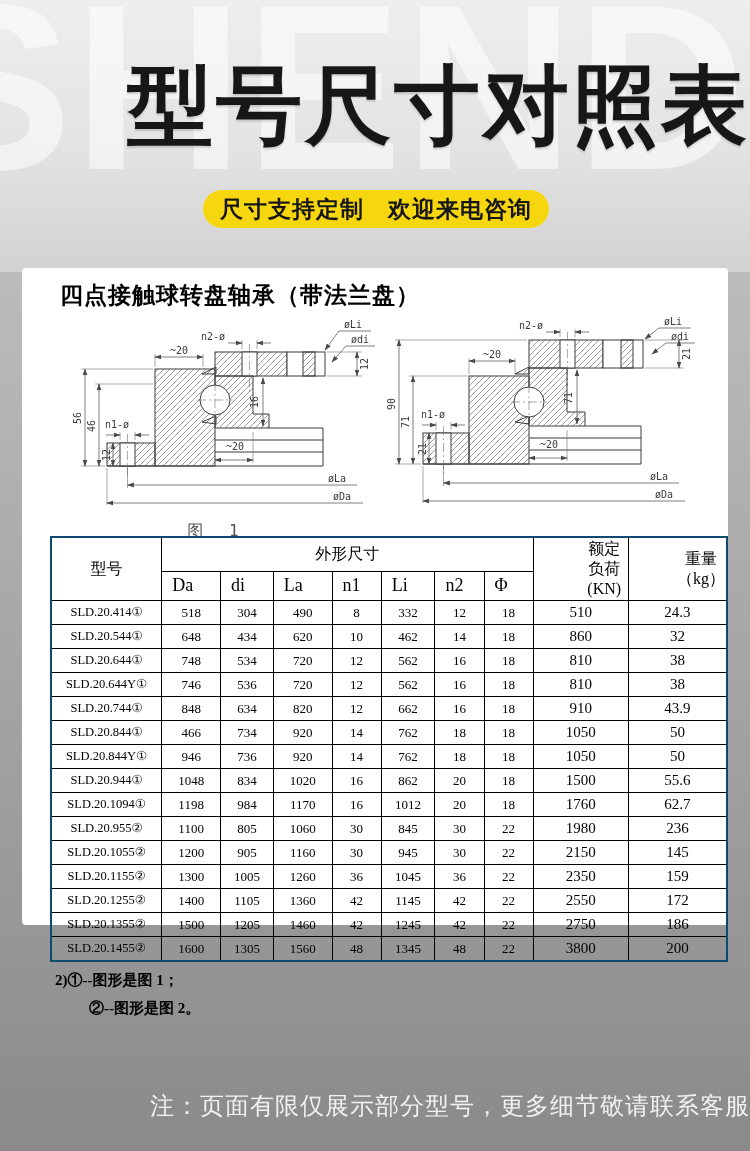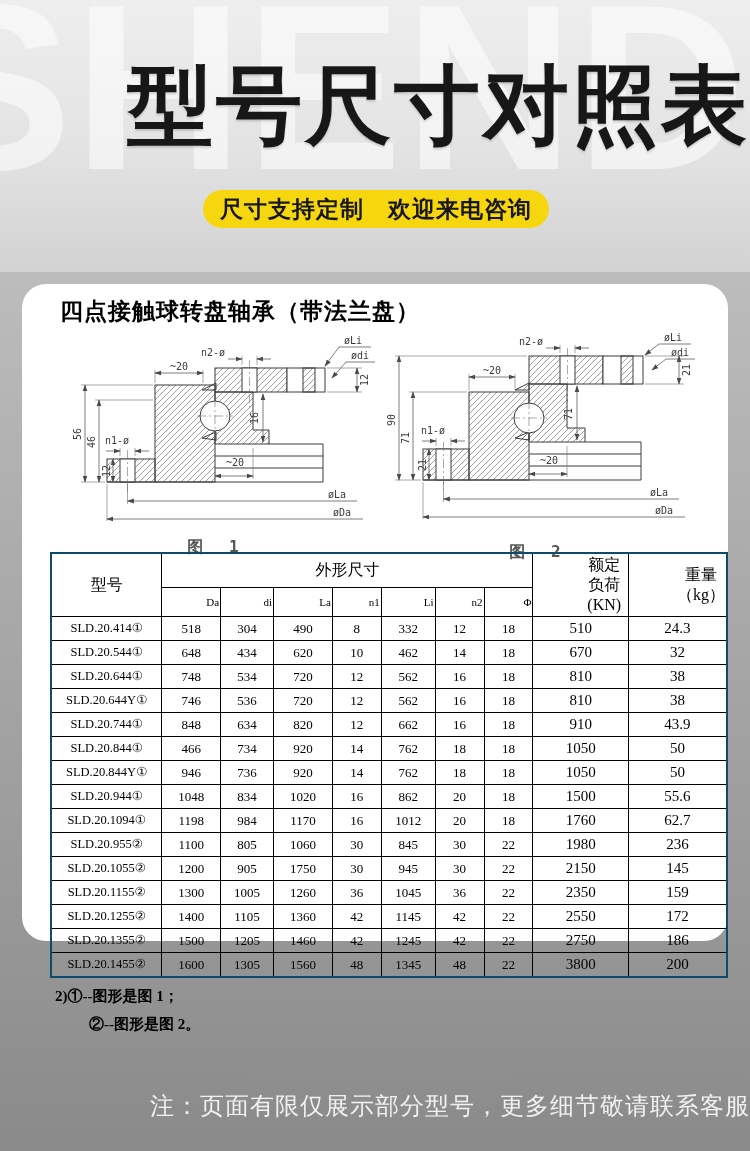--- a/index.html
+++ b/index.html
@@ -11,46 +11,46 @@
         background:linear-gradient(180deg,#efeeee 0%,#e4e3e3 55%,#d3d2d2 100%);}
   .watermark{position:absolute;top:-30px;left:-85px;font-size:235px;font-weight:800;
         line-height:1;letter-spacing:2px;color:rgba(255,255,255,0.55);white-space:nowrap;}
   .hero-title{position:absolute;top:48px;left:0;width:750px;text-align:right;
         font-size:86px;font-weight:900;letter-spacing:3px;color:#171717;
         text-shadow:0 2px 2px rgba(0,0,0,0.15);}
   .banner{position:absolute;top:190px;left:203px;width:346px;height:38px;border-radius:19px;
         background:#f6d60e;display:flex;align-items:center;justify-content:center;}
   .banner-label{font-size:23px;font-weight:600;color:#161616;letter-spacing:1px;}
   
-  .card{position:absolute;left:22px;top:284px;width:706px;height:657px;background:#ffffff;
-        border-radius:24px;}
+  .card{position:absolute;left:22px;top:268px;width:706px;height:657px;background:#ffffff;
+        border-radius:4px;}
   .card-title{position:absolute;left:38px;top:12px;font-size:23px;font-weight:700;color:#000;
         font-family:"Liberation Serif","DejaVu Serif",serif;letter-spacing:1px;}
   .figure{position:absolute;top:46px;width:330px;}
   .figure.f1{left:30px;}
   .figure.f2{left:352px;}
   .figure svg{display:block;}
   .fig-caption{margin-top:2px;text-align:center;font-size:16px;color:#555;
-        letter-spacing:8px;font-family:"DejaVu Sans Mono",monospace;font-weight:bold;}
+        letter-spacing:8px;font-family:"DejaVu Sans Mono",monospace;}
   
   .shape{stroke:#3c3c3c;stroke-width:1;fill:none;}
   .hatched{fill:url(#hatch);stroke:#3c3c3c;stroke-width:1;}
   .whitefill{fill:#ffffff;stroke:#3c3c3c;stroke-width:1;}
   .dim{stroke:#5e5e5e;stroke-width:0.8;fill:none;}
   .ext{stroke:#6e6e6e;stroke-width:0.6;fill:none;}
   .cl{stroke:#707070;stroke-width:0.6;fill:none;stroke-dasharray:9 3 2 3;}
   text.d{font-family:"DejaVu Sans Mono",monospace;font-size:10px;fill:#3a3a3a;}
   
   .spec-table{position:absolute;left:28px;top:268px;border-collapse:collapse;
         font-family:"Liberation Serif","DejaVu Serif",serif;color:#000;table-layout:fixed;}
   .spec-table,.spec-table th,.spec-table td{border:1px solid #000;}
   .spec-table{border:2px solid #0c4a6e;}
   .spec-table th{font-weight:400;}
   .th-main{font-size:16px;text-align:center;height:28px;}
-  .th-sub{font-size:11px;text-align:right;padding-left:10px;height:24px;}
+  .th-sub{font-size:18px;text-align:left;padding-left:10px;height:24px;}
   .th-2line{font-size:16px;line-height:1.25;padding-left:48px;}
   .spec-table td{height:23px;padding:0;text-align:center;font-size:13px;line-height:1;}
   .spec-table td.model{font-size:12.5px;}
   .spec-table td:nth-child(9),.spec-table td:nth-child(10){font-size:15px;}
   
   .notes{position:absolute;left:33px;top:698px;font-family:"Liberation Serif","DejaVu Serif",serif;
         font-weight:700;font-size:15px;color:#000;}
   .notes>div{line-height:28px;white-space:pre;}
   .notes>div:nth-child(2){padding-left:34px;}
   .notes>div:nth-child(3){padding-left:48px;}
@@ -219,21 +219,20 @@
         <text class="d" x="170" y="134" text-anchor="middle">~20</text>
         <line x1="198" y1="56" x2="198" y2="110" class="dim" marker-start="url(#arr)" marker-end="url(#arr)"></line>
         <text class="d" transform="translate(193,84) rotate(-90)" text-anchor="middle">71</text>
         <line x1="64.5" y1="150" x2="64.5" y2="172" class="ext"></line>
         <line x1="64.5" y1="169" x2="300" y2="169" class="dim" marker-start="url(#arr)"></line>
         <text class="d" x="280" y="166" text-anchor="middle">øLa</text>
         <line x1="44" y1="152" x2="44" y2="189" class="ext"></line>
         <line x1="44" y1="187" x2="306" y2="187" class="dim" marker-start="url(#arr)"></line>
         <text class="d" x="285" y="184" text-anchor="middle">øDa</text>
       </svg>
-      <div class="fig-caption">图 2</div>
     </div>
 
     <table class="spec-table">
       <colgroup>
         <col style="width:112px">
           <col style="width:60px">
           <col style="width:54px">
         <col style="width:60px">
           <col style="width:50px">
           <col style="width:55px">
@@ -282,21 +281,21 @@
         </tr>
           <tr>
           <td class="model">SLD.20.544①</td>
           <td>648</td>
           <td>434</td>
           <td>620</td>
           <td>10</td>
           <td>462</td>
           <td>14</td>
           <td>18</td>
-          <td>670</td>
+          <td>860</td>
           <td>32</td>
         </tr>
           <tr>
           <td class="model">SLD.20.644①</td>
           <td>748</td>
           <td>534</td>
           <td>720</td>
           <td>12</td>
           <td>562</td>
           <td>16</td>
@@ -385,21 +384,21 @@
           <td>845</td>
           <td>30</td>
           <td>22</td>
           <td>1980</td>
           <td>236</td>
         </tr>
           <tr>
           <td class="model">SLD.20.1055②</td>
           <td>1200</td>
           <td>905</td>
-          <td>1750</td>
+          <td>1160</td>
           <td>30</td>
           <td>945</td>
           <td>30</td>
           <td>22</td>
           <td>2150</td>
           <td>145</td>
         </tr>
           <tr>
           <td class="model">SLD.20.1155②</td>
           <td>1300</td>

